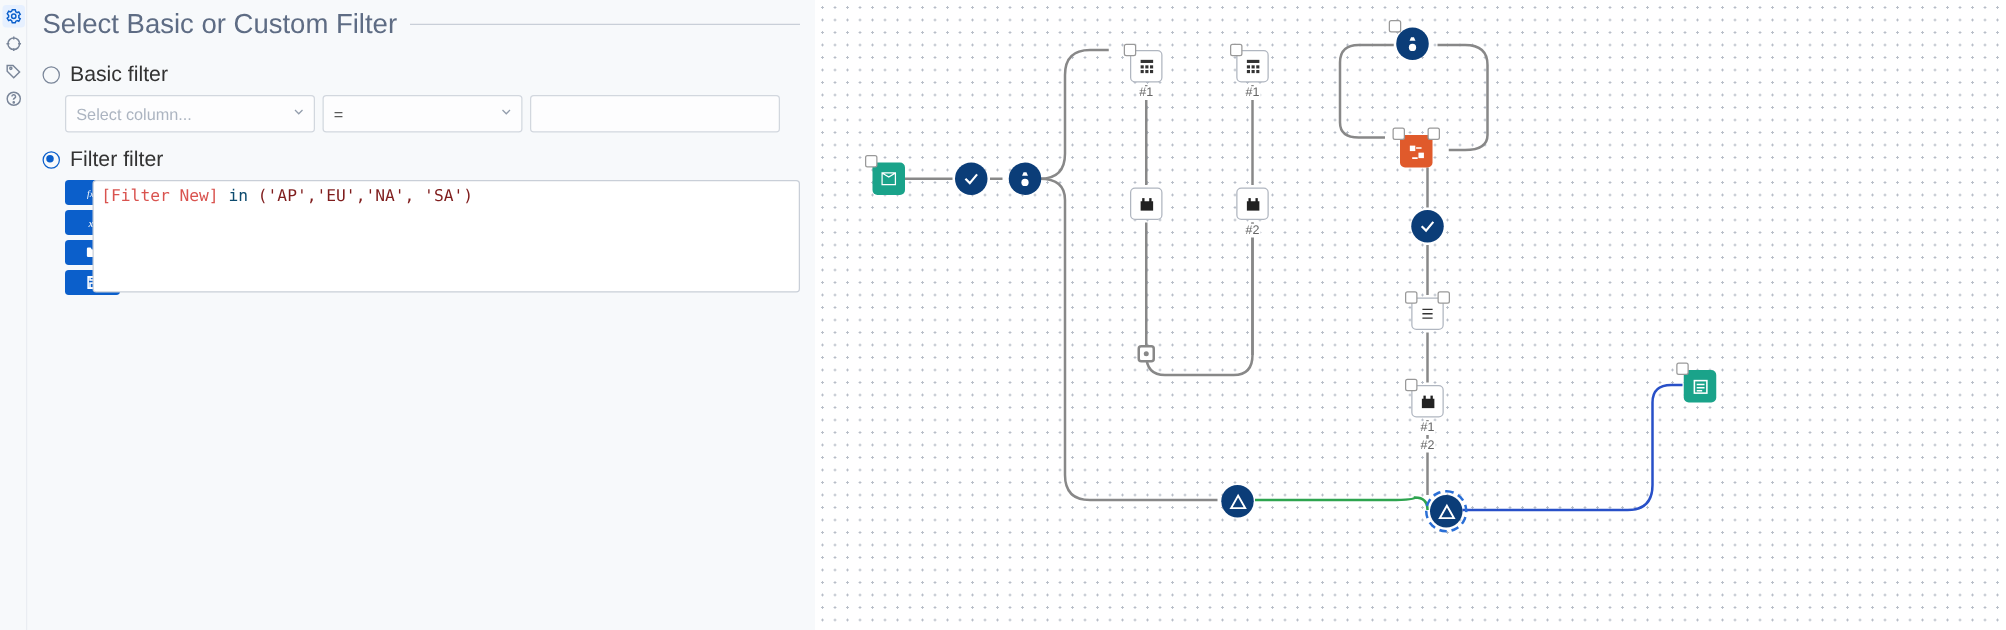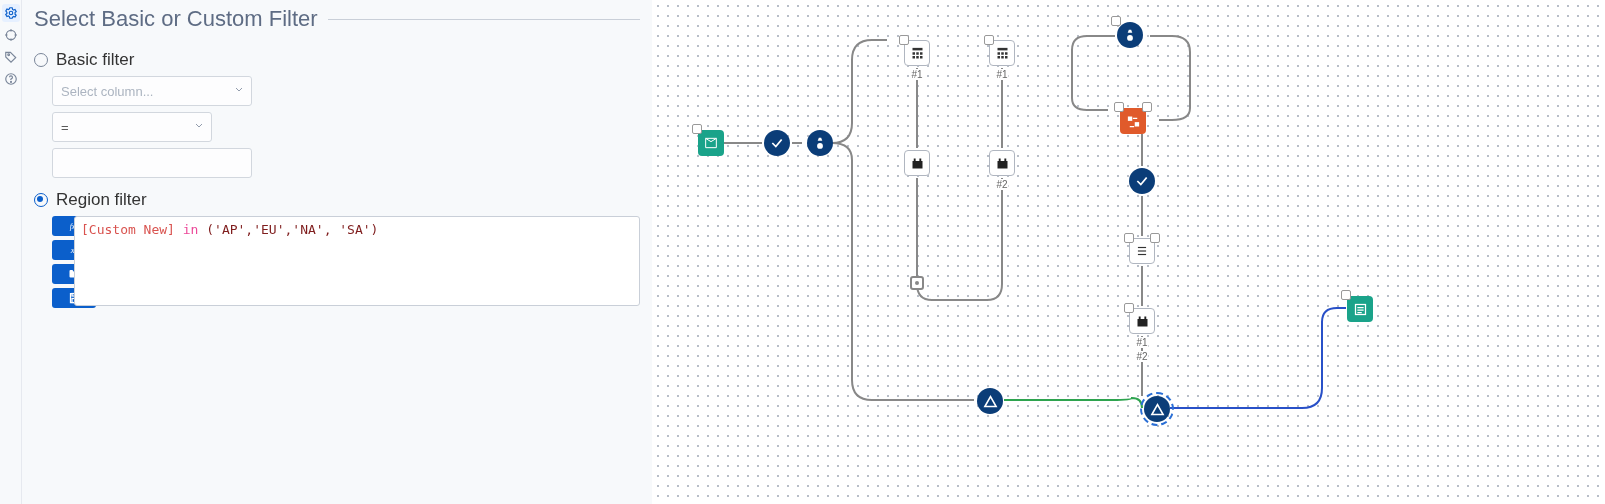--- a/index.html
+++ b/index.html
@@ -15,34 +15,34 @@
   .panel-header { display:flex; align-items:center; gap:10px; margin-bottom:14px; }
   .panel-title { font-size:22px; font-weight:400; color:#5e6c84; white-space:nowrap; }
   .header-line { flex:1; height:1px; background:#c9cfd8; }
 
   .radio-row { display:flex; align-items:center; gap:8px; padding:4px 0 6px 0; }
   .radio { width:14px; height:14px; border:1.5px solid #7a8699; border-radius:50%; position:relative; display:inline-block; }
   .radio.selected { border-color:#0b5fcb; }
   .radio.selected::after { content:""; position:absolute; left:2px; top:2px; width:6px; height:6px; background:#0b5fcb; border-radius:50%; }
   .radio-label { font-size:17px; color:#333; }
 
-  .basic-row { display:flex; gap:6px; padding:0 0 8px 18px;flex-direction:column; }
+  .basic-row { display:flex; gap:6px; padding:0 0 8px 18px; }
   .select-box { height:30px; border:1px solid #c9cfd8; border-radius:3px; background:#fff; display:flex; align-items:center; padding:0 8px; position:relative; color:#9aa4b3; font-size:13px; }
   .select-box.disabled { opacity:0.8; }
   .sel-col { width:200px; }
   .sel-op { width:160px; color:#333; }
   .sel-val { width:200px; }
   .caret { position:absolute; right:6px; top:50%; transform:translateY(-50%); color:#7a8699; pointer-events:none; }
 
   .custom-block { display:flex; padding:0 0 0 18px; }
   .tool-col { width:22px; display:flex; flex-direction:column; gap:4px; }
   .tool-btn { width:44px; height:20px; border-radius:3px; background:#0b5fcb; display:flex; align-items:center; justify-content:center; color:#86efac; cursor:pointer; }
   .expr-box { flex:1; height:90px; background:#fff; border:1px solid #c9cfd8; border-radius:3px; padding:4px 6px; font-family: Consolas, Monaco, monospace; font-size:13px; line-height:18px; }
   .tok-field { color:#d9534f; }
-  .tok-kw { color:#ec4899; }
+  .tok-kw { color:#0c4a6e; }
   .tok-str { color:#7f1d1d; }
 
   .canvas-wrap { flex:1; position:relative; overflow:hidden; background:#fff; }
   .dots { position:absolute; inset:0; background-image: radial-gradient(#b8bec8 0.9px, transparent 0.9px); background-size:10px 10px; background-position:1px 1px; }
   svg.wires { position:absolute; inset:0; overflow:visible; }
 
   .node { position:absolute; width:26px; height:26px; border-radius:4px; display:flex; align-items:center; justify-content:center; }
   .node.circ { border-radius:50%; }
   .node .hash { position:absolute; top:28px; left:50%; transform:translateX(-50%); font-size:10px; color:#666; background:#fff; padding:0 1px; }
 
@@ -128,21 +128,21 @@
             </svg>
         </span>
       </div>
       <div class="select-box disabled sel-val">
         <span></span>
       </div>
     </div>
 
     <div class="radio-row">
       <span class="radio selected"></span>
-      <span class="radio-label">Region filter</span>
+      <span class="radio-label">Filter filter</span>
     </div>
 
     <div class="custom-block">
       <div class="tool-col">
         <div class="tool-btn">
           <svg width="13" height="13" viewBox="0 0 24 24" fill="none">
               <text x="3" y="17" font-size="14" font-style="italic" fill="#fff" font-family="serif">fx</text>
             </svg>
         </div>
         <div class="tool-btn">
@@ -157,21 +157,21 @@
         </div>
         <div class="tool-btn">
           <svg width="12" height="12" viewBox="0 0 24 24" fill="none" stroke="#fff" stroke-width="2.5">
               <path d="M5 3h11l3 3v15H5z"></path>
               <rect x="8" y="3" width="8" height="5"></rect>
               <rect x="8" y="13" width="8" height="8"></rect>
             </svg>
         </div>
       </div>
       <div class="expr-box">
-        <span class="tok-field">[Custom New]</span>
+        <span class="tok-field">[Filter New]</span>
         <span> </span>
         <span class="tok-kw">in</span>
         <span> </span>
         <span class="tok-str">('AP','EU','NA', 'SA')</span>
       </div>
     </div>
   </div>
 
   <div class="canvas-wrap">
     <div class="dots"></div>

